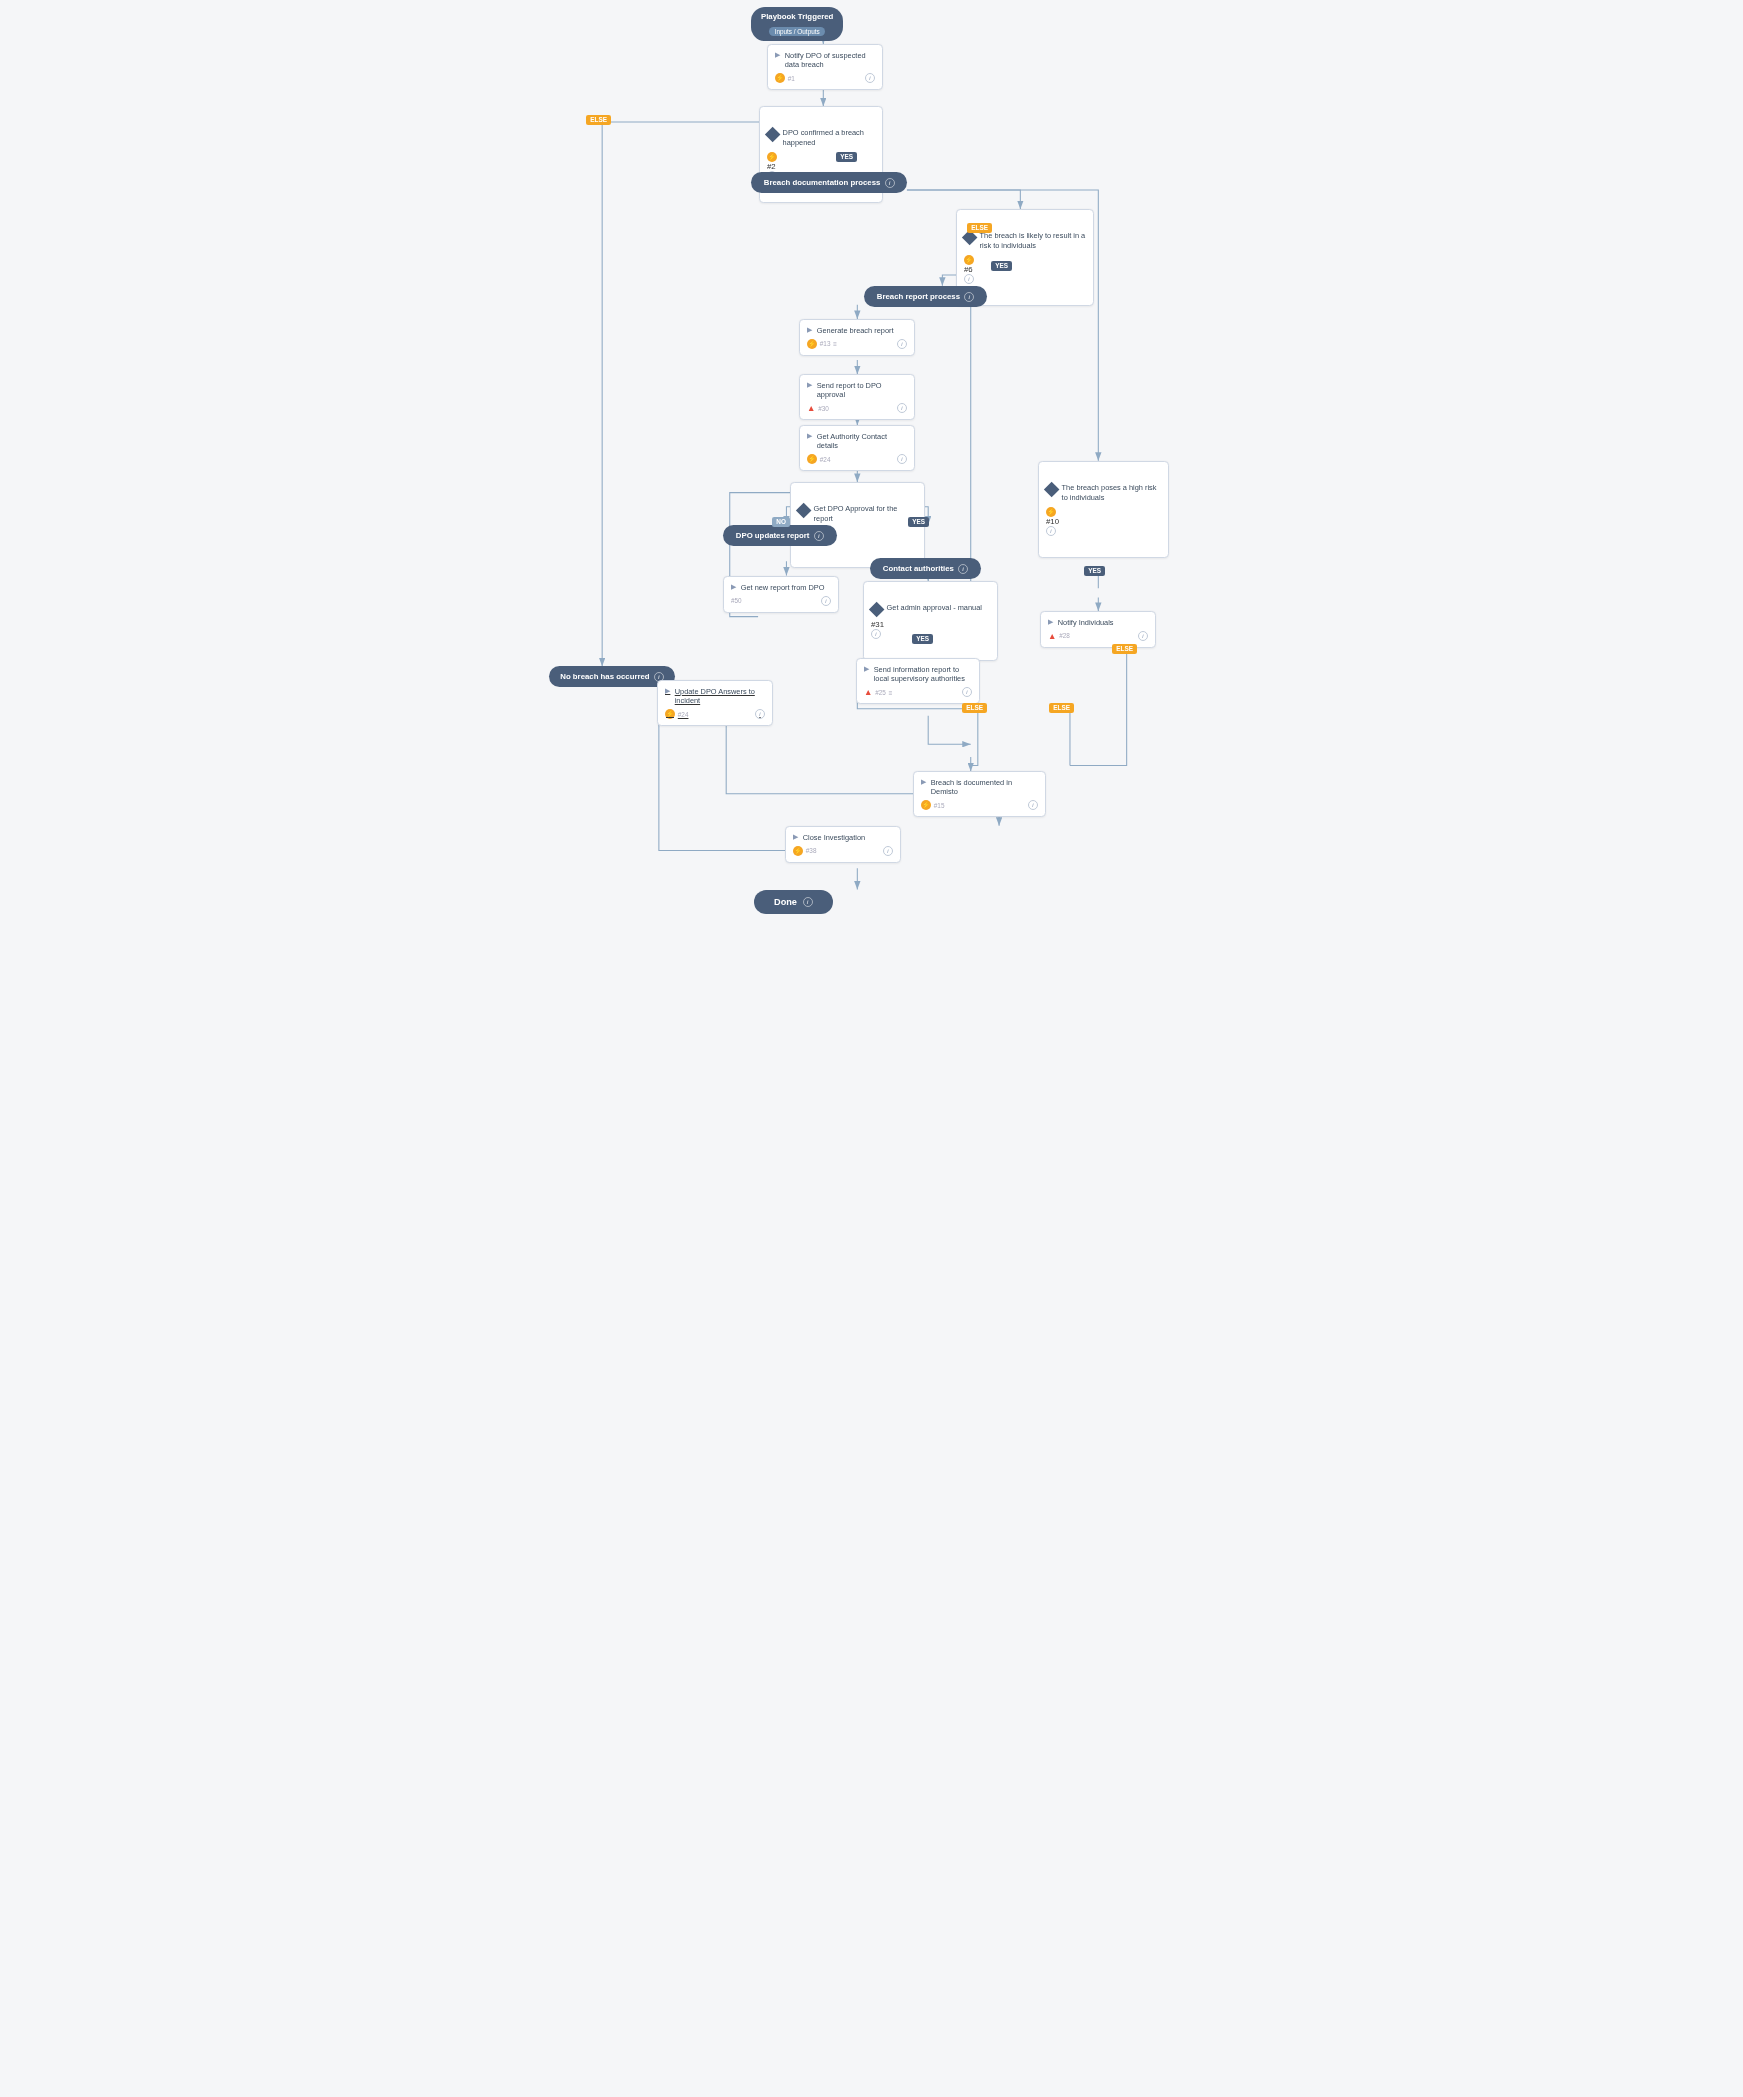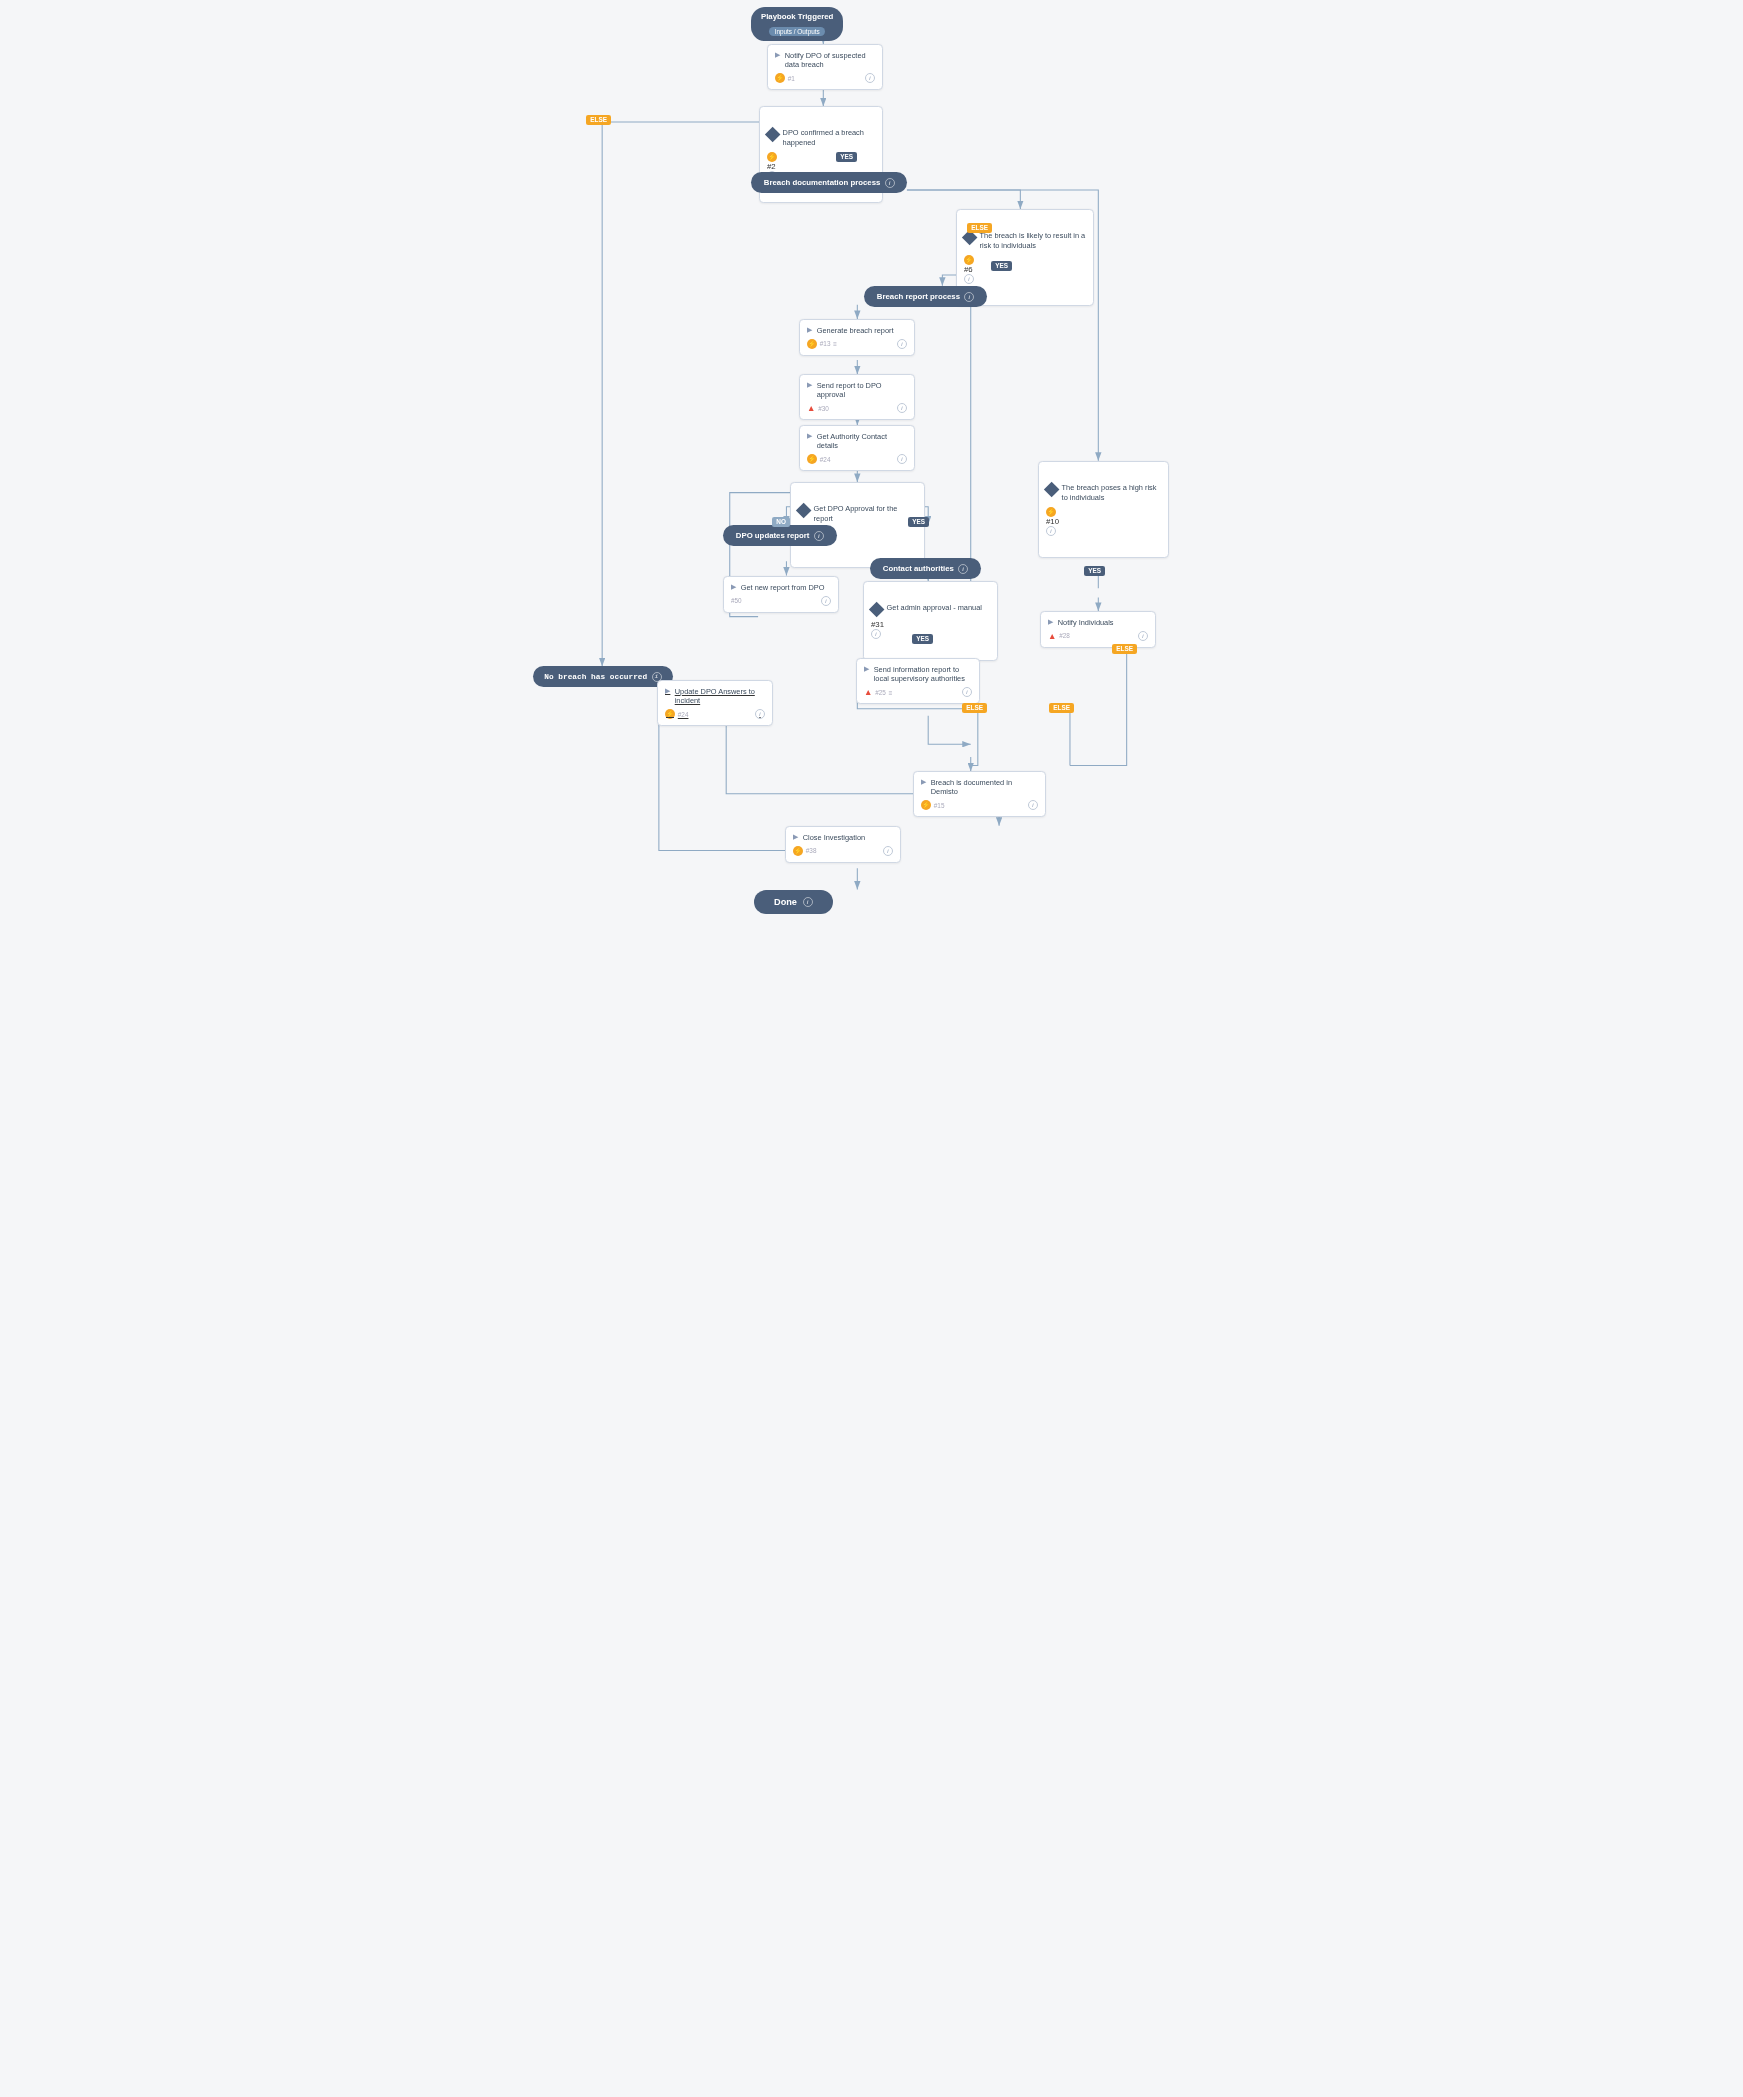--- a/index.html
+++ b/index.html
@@ -509,21 +509,21 @@
         </div>
         <span class="info-dot">i</span>
       </div>
     </div>
   </div>
 
   <div class="connector-label" style="left:445px; top:703px;">ELSE</div>
   <div class="connector-label" style="left:532px; top:703px;">ELSE</div>
   <div class="connector-label" style="left:595px; top:644px;">ELSE</div>
 
-  <div class="node" style="left:16px; top:666px;font-family:Liberation Mono, monospace;">
+  <div class="node" style="left:32px; top:666px;">
     <div class="no-breach-node">
       <span>No breach has occurred</span>
       <span class="info-dot" style="border-color:rgba(255,255,255,0.5); color:rgba(255,255,255,0.7);">i</span>
     </div>
   </div>
 
   <div class="node" style="left:140px; top:680px;text-decoration:underline;">
     <div class="task-node" style="width:116px;">
       <div class="task-header">
         <span class="task-icon">▶</span>

